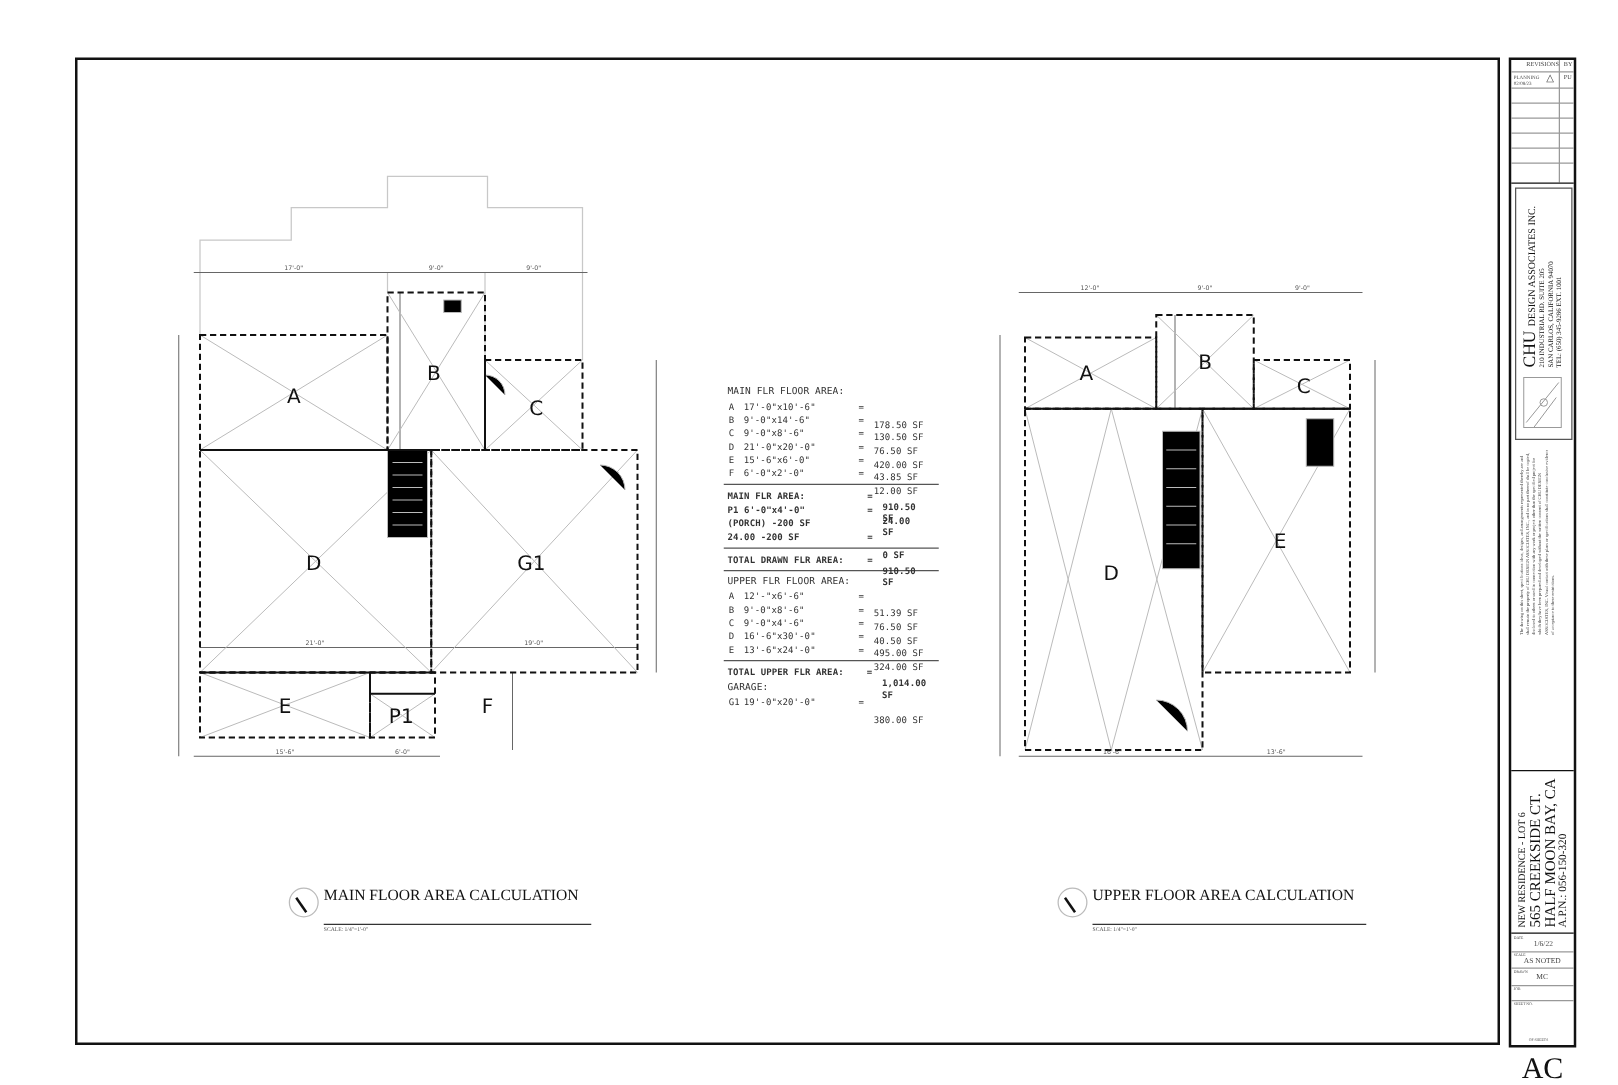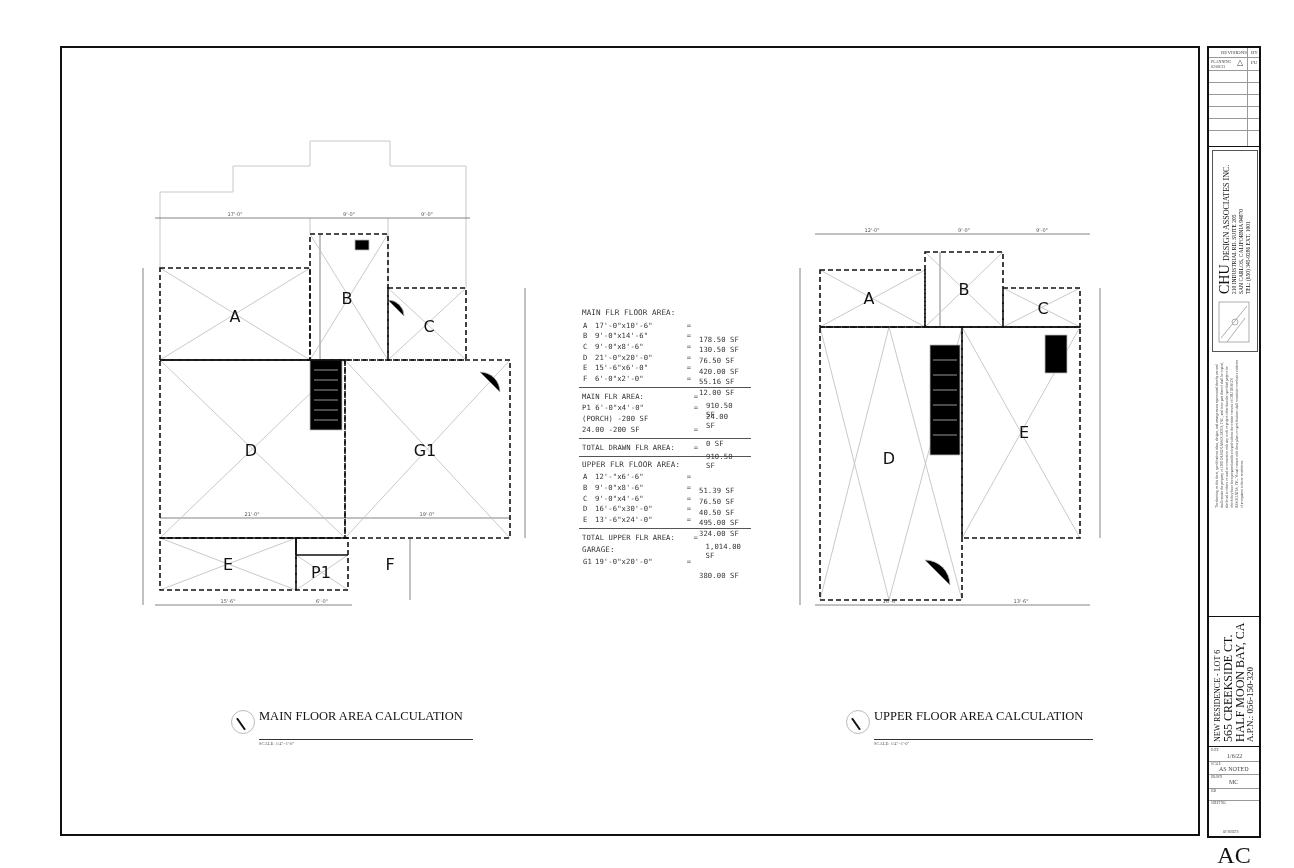--- a/index.html
+++ b/index.html
@@ -7,21 +7,21 @@
   .sheet-border { position:absolute; left:60px; top:46px; width:1140px; height:790px; border:2px solid #111; box-sizing:border-box; }
   .titleblock { position:absolute; left:1207px; top:46px; width:54px; height:792px; border:2px solid #111; box-sizing:border-box; background:#fff; }
   svg.drawing { position:absolute; left:0; top:0; }
   .area-table { position:absolute; left:579px; top:306px; width:172px; font-family:"DejaVu Sans Mono", monospace; font-size:7.2px; color:#333; letter-spacing:0.1px; }
   .area-table .hdr { margin:2px 0 3px 3px; font-size:7.6px; }
   .area-table .row { display:flex; height:10.6px; align-items:center; }
   .area-table .c1 { width:12px; padding-left:4px; }
   .area-table .c2 { width:84px; }
   .area-table .c3 { width:20px; text-align:center; }
   .area-table .c4 { flex:1; text-align:left; padding-right:10px;margin-top:28px; }
-  .area-table .sum { display:flex; height:11px; align-items:center; }
+  .area-table .sum { display:flex; height:11px; align-items:center;font-weight:bold; }
   .area-table .sum .lbl { width:104px; padding-left:3px; }
   .area-table .rule { border-top:1.3px solid #555; margin:3px 0; }
   .drawing-title { position:absolute; display:flex; align-items:flex-start; }
   .drawing-title .bubble { width:22px; height:22px; border:1px solid #bbb; border-radius:50%; position:relative; margin-right:4px; }
   .drawing-title .bubble::after { content:""; position:absolute; left:8px; top:6px; width:2px; height:14px; background:#111; transform:rotate(-35deg); }
   .drawing-title .t { font-family:"Liberation Serif", serif; font-size:12.5px; border-bottom:1px solid #333; padding:0 10px 16px 0; line-height:13px; }
   .drawing-title .s { font-family:"Liberation Serif", serif; font-size:4.5px; color:#555; margin-top:1px; }
   .tb-rot { position:absolute; transform-origin:0 0; transform:rotate(-90deg); white-space:nowrap; font-family:"Liberation Serif", serif; }
   .tb-line { position:absolute; left:0; right:0; border-top:1px solid #999; }
   .tb-small { position:absolute; font-family:"Liberation Serif", serif; font-size:5px; color:#444; }
@@ -200,21 +200,21 @@
   <div class="row">
       <span class="c1">D</span>
       <span class="c2">21'-0"x20'-0"</span>
       <span class="c3">=</span>
       <span class="c4">420.00 SF</span>
     </div>
   <div class="row">
       <span class="c1">E</span>
       <span class="c2">15'-6"x6'-0"</span>
       <span class="c3">=</span>
-      <span class="c4">55.16 SF</span>
+      <span class="c4">43.85 SF</span>
     </div>
   <div class="row">
       <span class="c1">F</span>
       <span class="c2">6'-0"x2'-0"</span>
       <span class="c3">=</span>
       <span class="c4">12.00 SF</span>
     </div>
   <div class="rule"></div>
   <div class="sum">
       <span class="lbl">MAIN FLR AREA:</span>

